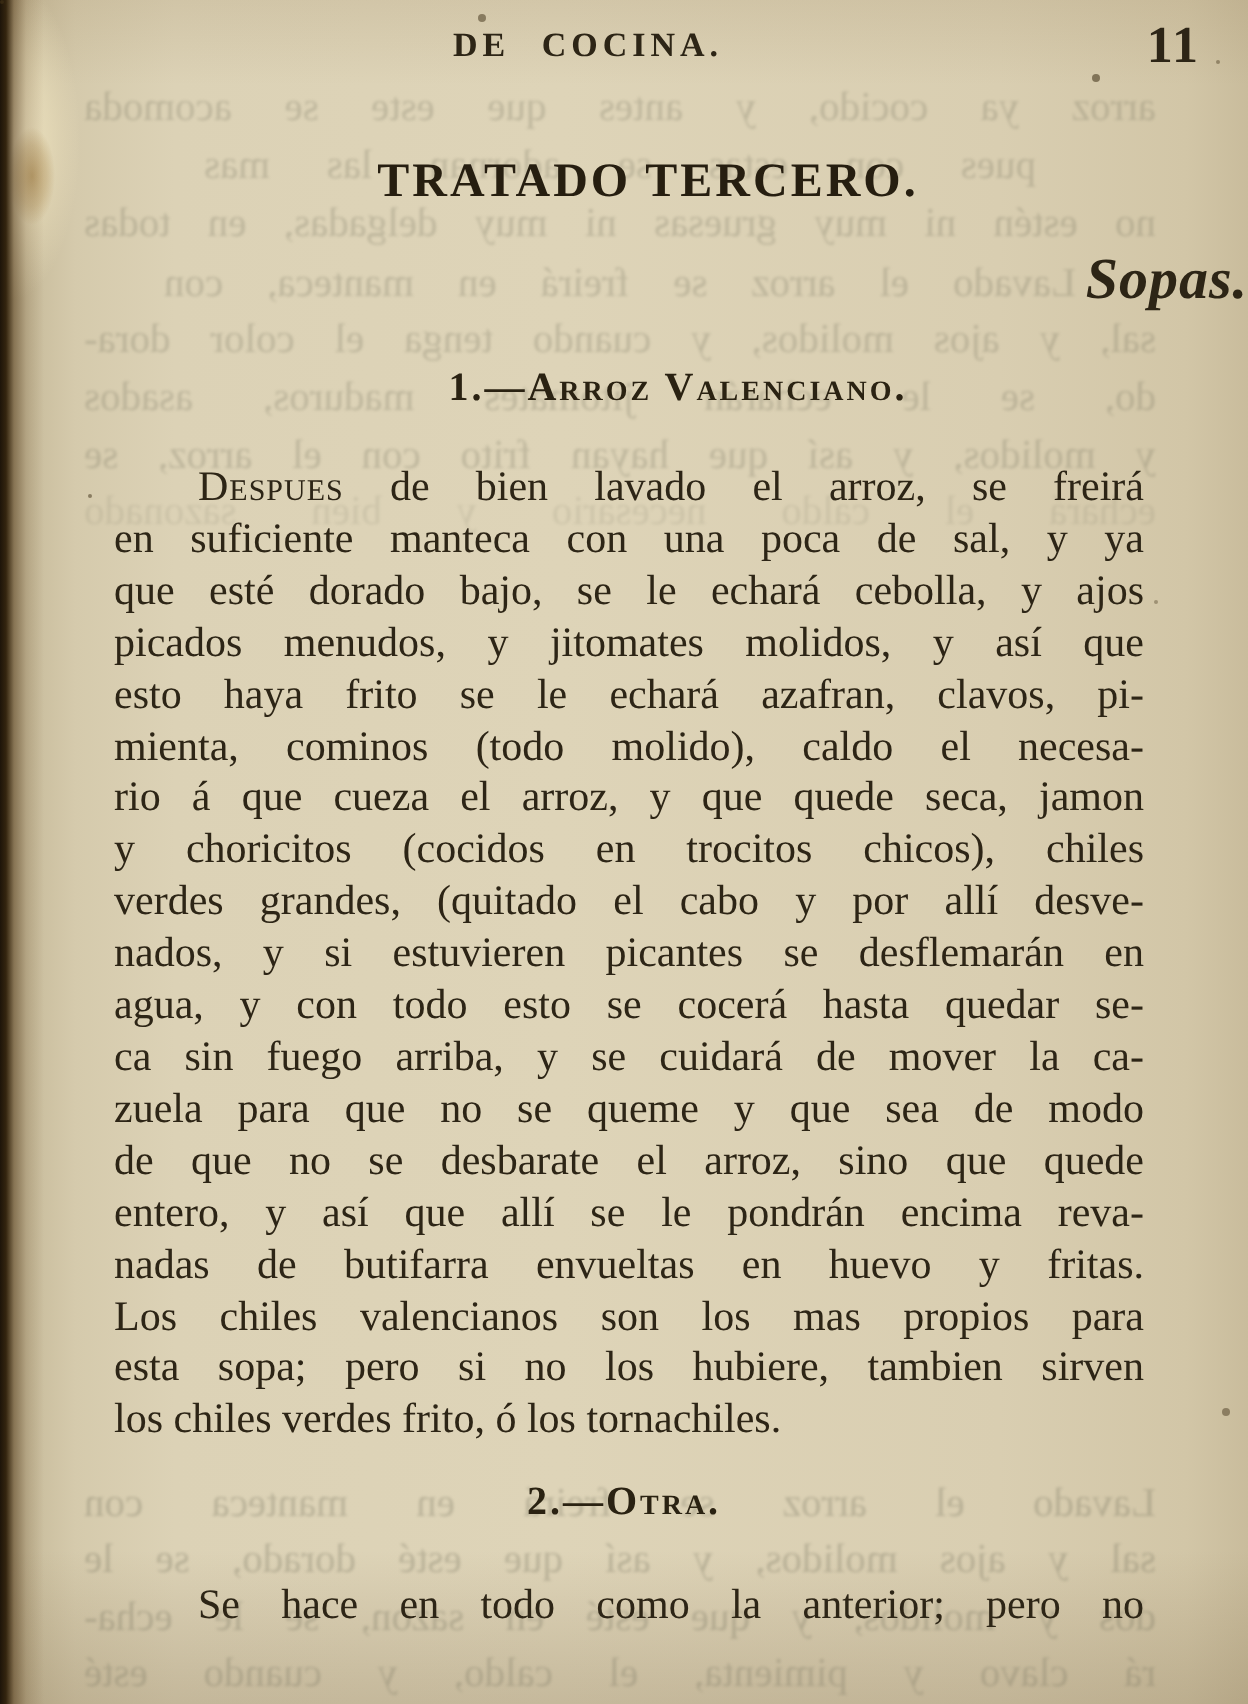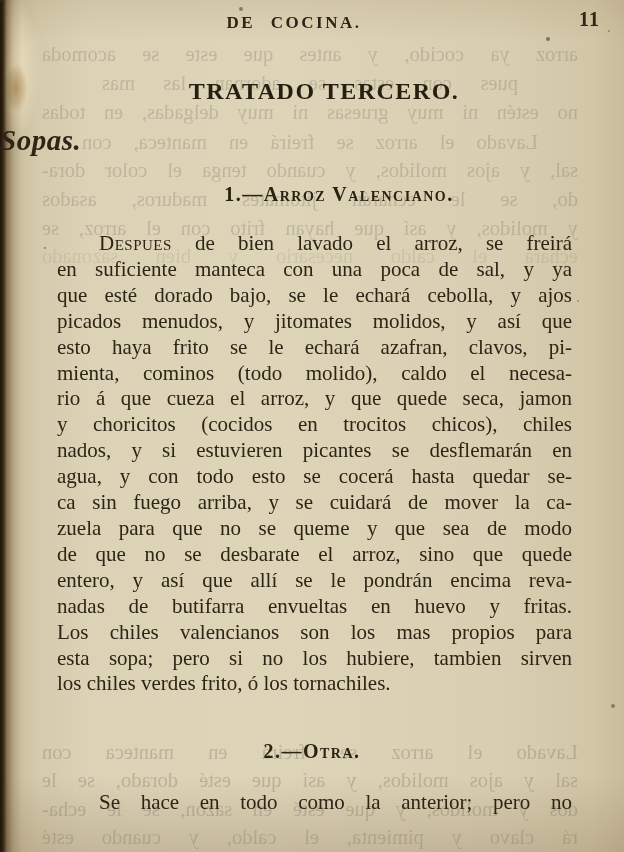--- a/index.html
+++ b/index.html
@@ -48,28 +48,28 @@
   .bleed-line:nth-of-type(12){top:825px; opacity:.28;}
   
   .content { position:absolute; inset:0; color:#2d2516; }
   .running-title {
     position:absolute; top:13px; left:0; width:100%; text-align:center;
     transform:translateX(-18px);
     font-size:17px; font-weight:bold; letter-spacing:2.5px; word-spacing:9px;
   }
   .page-number {
     position:absolute; top:8px; right:24px;
-    font-size:20px; font-weight:bold; letter-spacing:1px;
+    font-size:26px; font-weight:bold; letter-spacing:1px;
   }
   .title {
     position:absolute; top:66px; left:0; width:100%; margin:12px; text-align:center;
     font-size:24px; font-weight:bold; letter-spacing:1.5px; color:#261e10;
   }
   .subtitle {
-    position:absolute; top:124px; left:0; width:100%; margin:0; text-align:left;
+    position:absolute; top:124px; left:0; width:100%; margin:0; text-align:right;
     font-size:29px; font-weight:bold; font-style:italic; letter-spacing:.5px;
   }
   .recipe-heading {
     position:absolute; left:0; width:100%; margin:0; text-align:center;
     font-size:20px; font-weight:bold; font-variant:small-caps; letter-spacing:1.5px;
     color:#2a2212;
   }
   .h1pos { top:183px;margin-left:27px; }
   .h2pos { top:740px; }
   .para { position:absolute; left:57px; width:515px; font-size:21px; }
@@ -126,20 +126,21 @@
 
     <div class="para p1">
       <div class="line indent"><span class="lead">Despues</span><span> de bien lavado el arroz, se freirá</span></div>
       <div class="line">en suficiente manteca con una poca de sal, y ya</div>
       <div class="line">que esté dorado bajo, se le echará cebolla, y ajos</div>
       <div class="line">picados menudos, y jitomates molidos, y así que</div>
       <div class="line">esto haya frito se le echará azafran, clavos, pi-</div>
       <div class="line">mienta, cominos (todo molido), caldo el necesa-</div>
       <div class="line">rio á que cueza el arroz, y que quede seca, jamon</div>
       <div class="line">y choricitos (cocidos en trocitos chicos), chiles</div>
+      <div class="line">verdes grandes, (quitado el cabo y por allí desve-</div>
       <div class="line">nados, y si estuvieren picantes se desflemarán en</div>
       <div class="line">agua, y con todo esto se cocerá hasta quedar se-</div>
       <div class="line">ca sin fuego arriba, y se cuidará de mover la ca-</div>
       <div class="line">zuela para que no se queme y que sea de modo</div>
       <div class="line">de que no se desbarate el arroz, sino que quede</div>
       <div class="line">entero, y así que allí se le pondrán encima reva-</div>
       <div class="line">nadas de butifarra envueltas en huevo y fritas.</div>
       <div class="line">Los chiles valencianos son los mas propios para</div>
       <div class="line">esta sopa; pero si no los hubiere, tambien sirven</div>
       <div class="line last">los chiles verdes frito, ó los tornachiles.</div>

